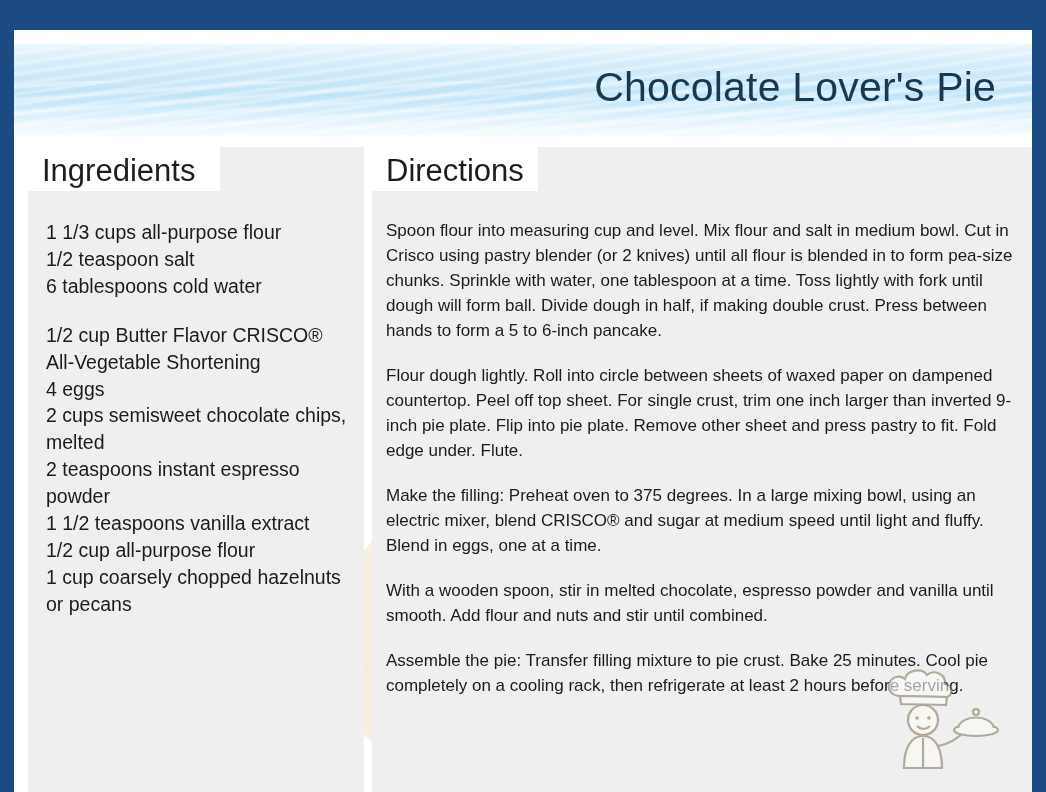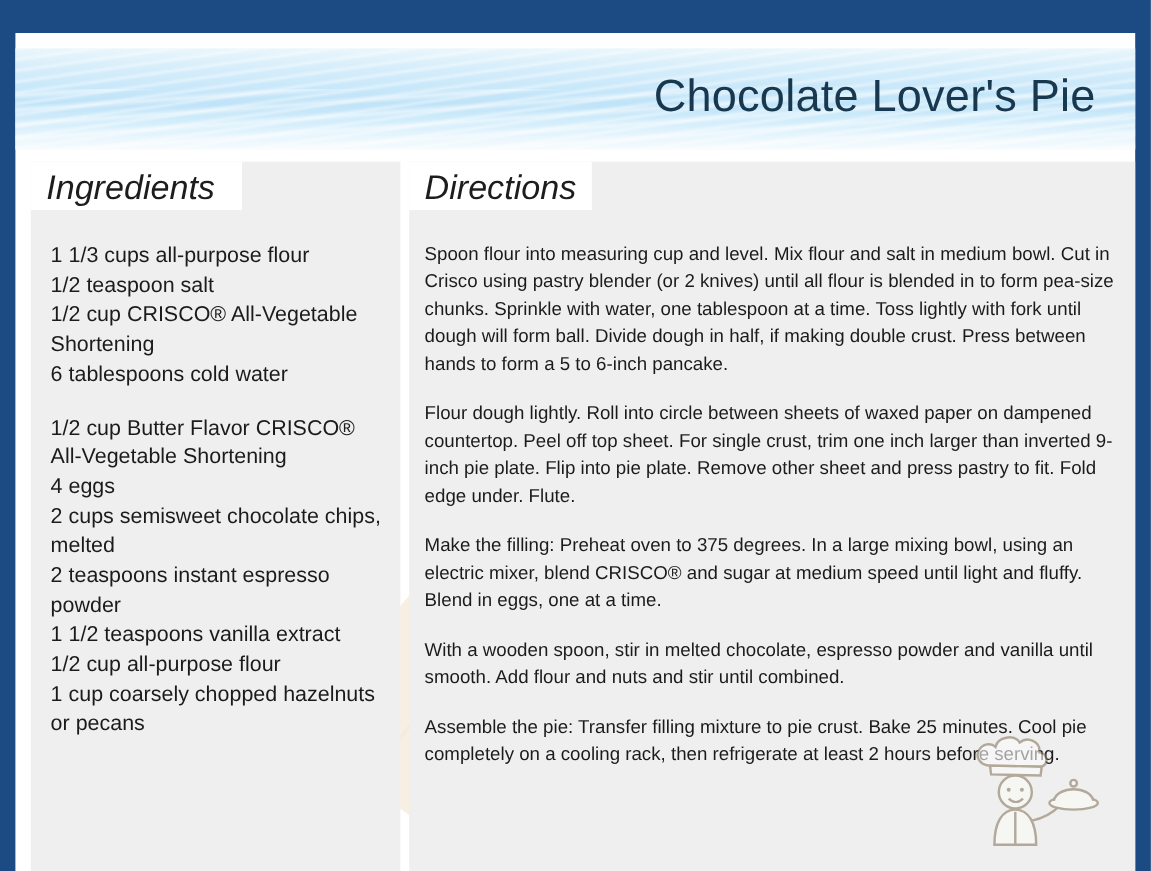--- a/index.html
+++ b/index.html
@@ -138,21 +138,20 @@
     position: absolute;
     top: 0;
     left: 0;
     background: #ffffff;
     padding: 7px 16px 4px 14px;
     font-size: 31px;
     color: #1d1d1d;
     font-weight: 400;
     line-height: 1.08;
     box-sizing: border-box;
-    font-style: italic;
   }
   .col-left .col-heading { width: 192px; }
   .col-right .col-heading { width: 166px; }
 
   .col-body {
     position: absolute;
     left: 0;
     top: 52px;
     right: 0;
     bottom: 0;
@@ -205,21 +204,20 @@
       </g>
     </svg>
 
     <div class="col col-left">
       <div class="col-heading">Ingredients</div>
       <div class="col-body">
 
         <div class="ing-group">
           <div class="ing-line">1 1/3 cups all-purpose flour</div>
           <div class="ing-line">1/2 teaspoon salt</div>
-          <div class="ing-line">1/2 cup CRISCO® All-Vegetable Shortening</div>
           <div class="ing-line">6 tablespoons cold water</div>
         </div>
 
         <div class="ing-group">
           <div class="ing-line">1/2 cup Butter Flavor CRISCO® All-Vegetable Shortening</div>
           <div class="ing-line">4 eggs</div>
           <div class="ing-line">2 cups semisweet chocolate chips, melted</div>
           <div class="ing-line">2 teaspoons instant espresso powder</div>
           <div class="ing-line">1 1/2 teaspoons vanilla extract</div>
           <div class="ing-line">1/2 cup all-purpose flour</div>

